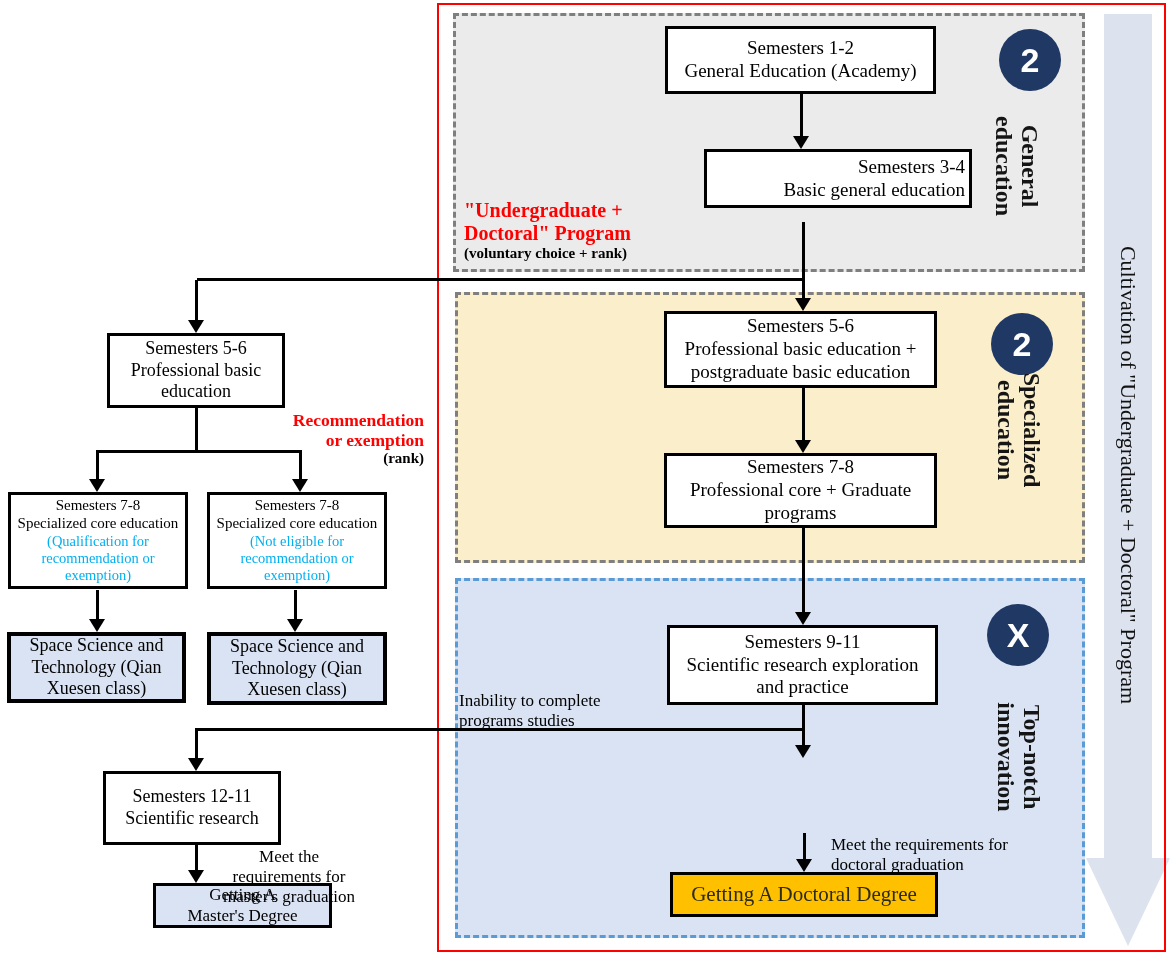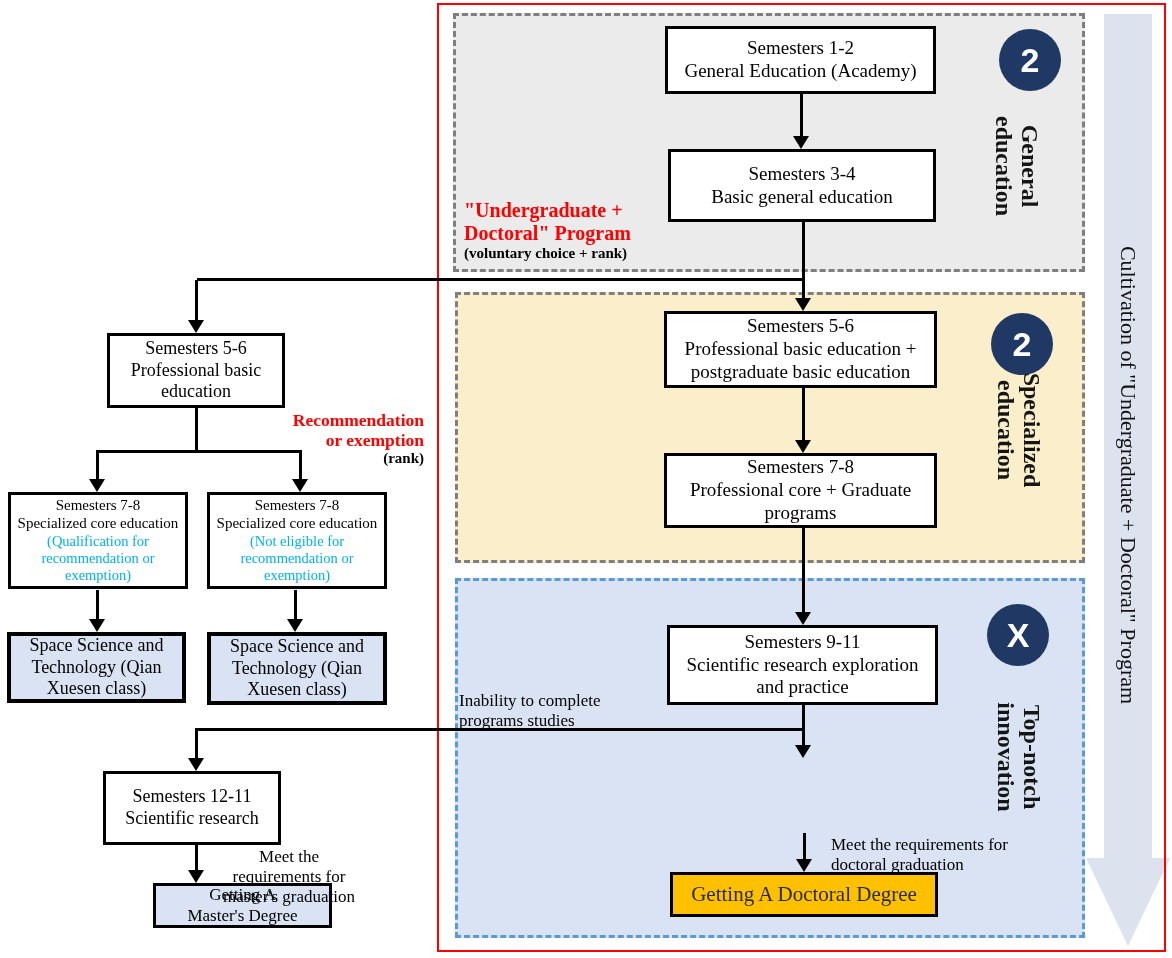--- a/index.html
+++ b/index.html
@@ -116,21 +116,21 @@
   <div class="arr" style="left:287px;top:619px;"></div>
   <div class="arr" style="left:795px;top:745px;"></div>
   <div class="arr" style="left:188px;top:758px;"></div>
   <div class="arr" style="left:796px;top:859px;"></div>
   <div class="arr" style="left:188px;top:870px;"></div>
 
   <div class="box fz19" style="left:665px;top:26px;width:271px;height:68px;">
     <div class="t">Semesters 1-2</div>
     <div>General Education (Academy)</div>
   </div>
-  <div class="box fz19" style="left:668px;top:149px;width:268px;height:73px;">
+  <div class="box fz19" style="left:704px;top:149px;width:268px;height:59px;align-items:flex-end;">
     <div class="t">Semesters 3-4</div>
     <div>Basic general education</div>
   </div>
   <div class="box fz19" style="left:664px;top:311px;width:273px;height:77px;">
     <div class="t">Semesters 5-6</div>
     <div>Professional basic education + postgraduate basic education</div>
   </div>
   <div class="box fz19" style="left:664px;top:453px;width:273px;height:75px;">
     <div class="t">Semesters 7-8</div>
     <div>Professional core + Graduate programs</div>

